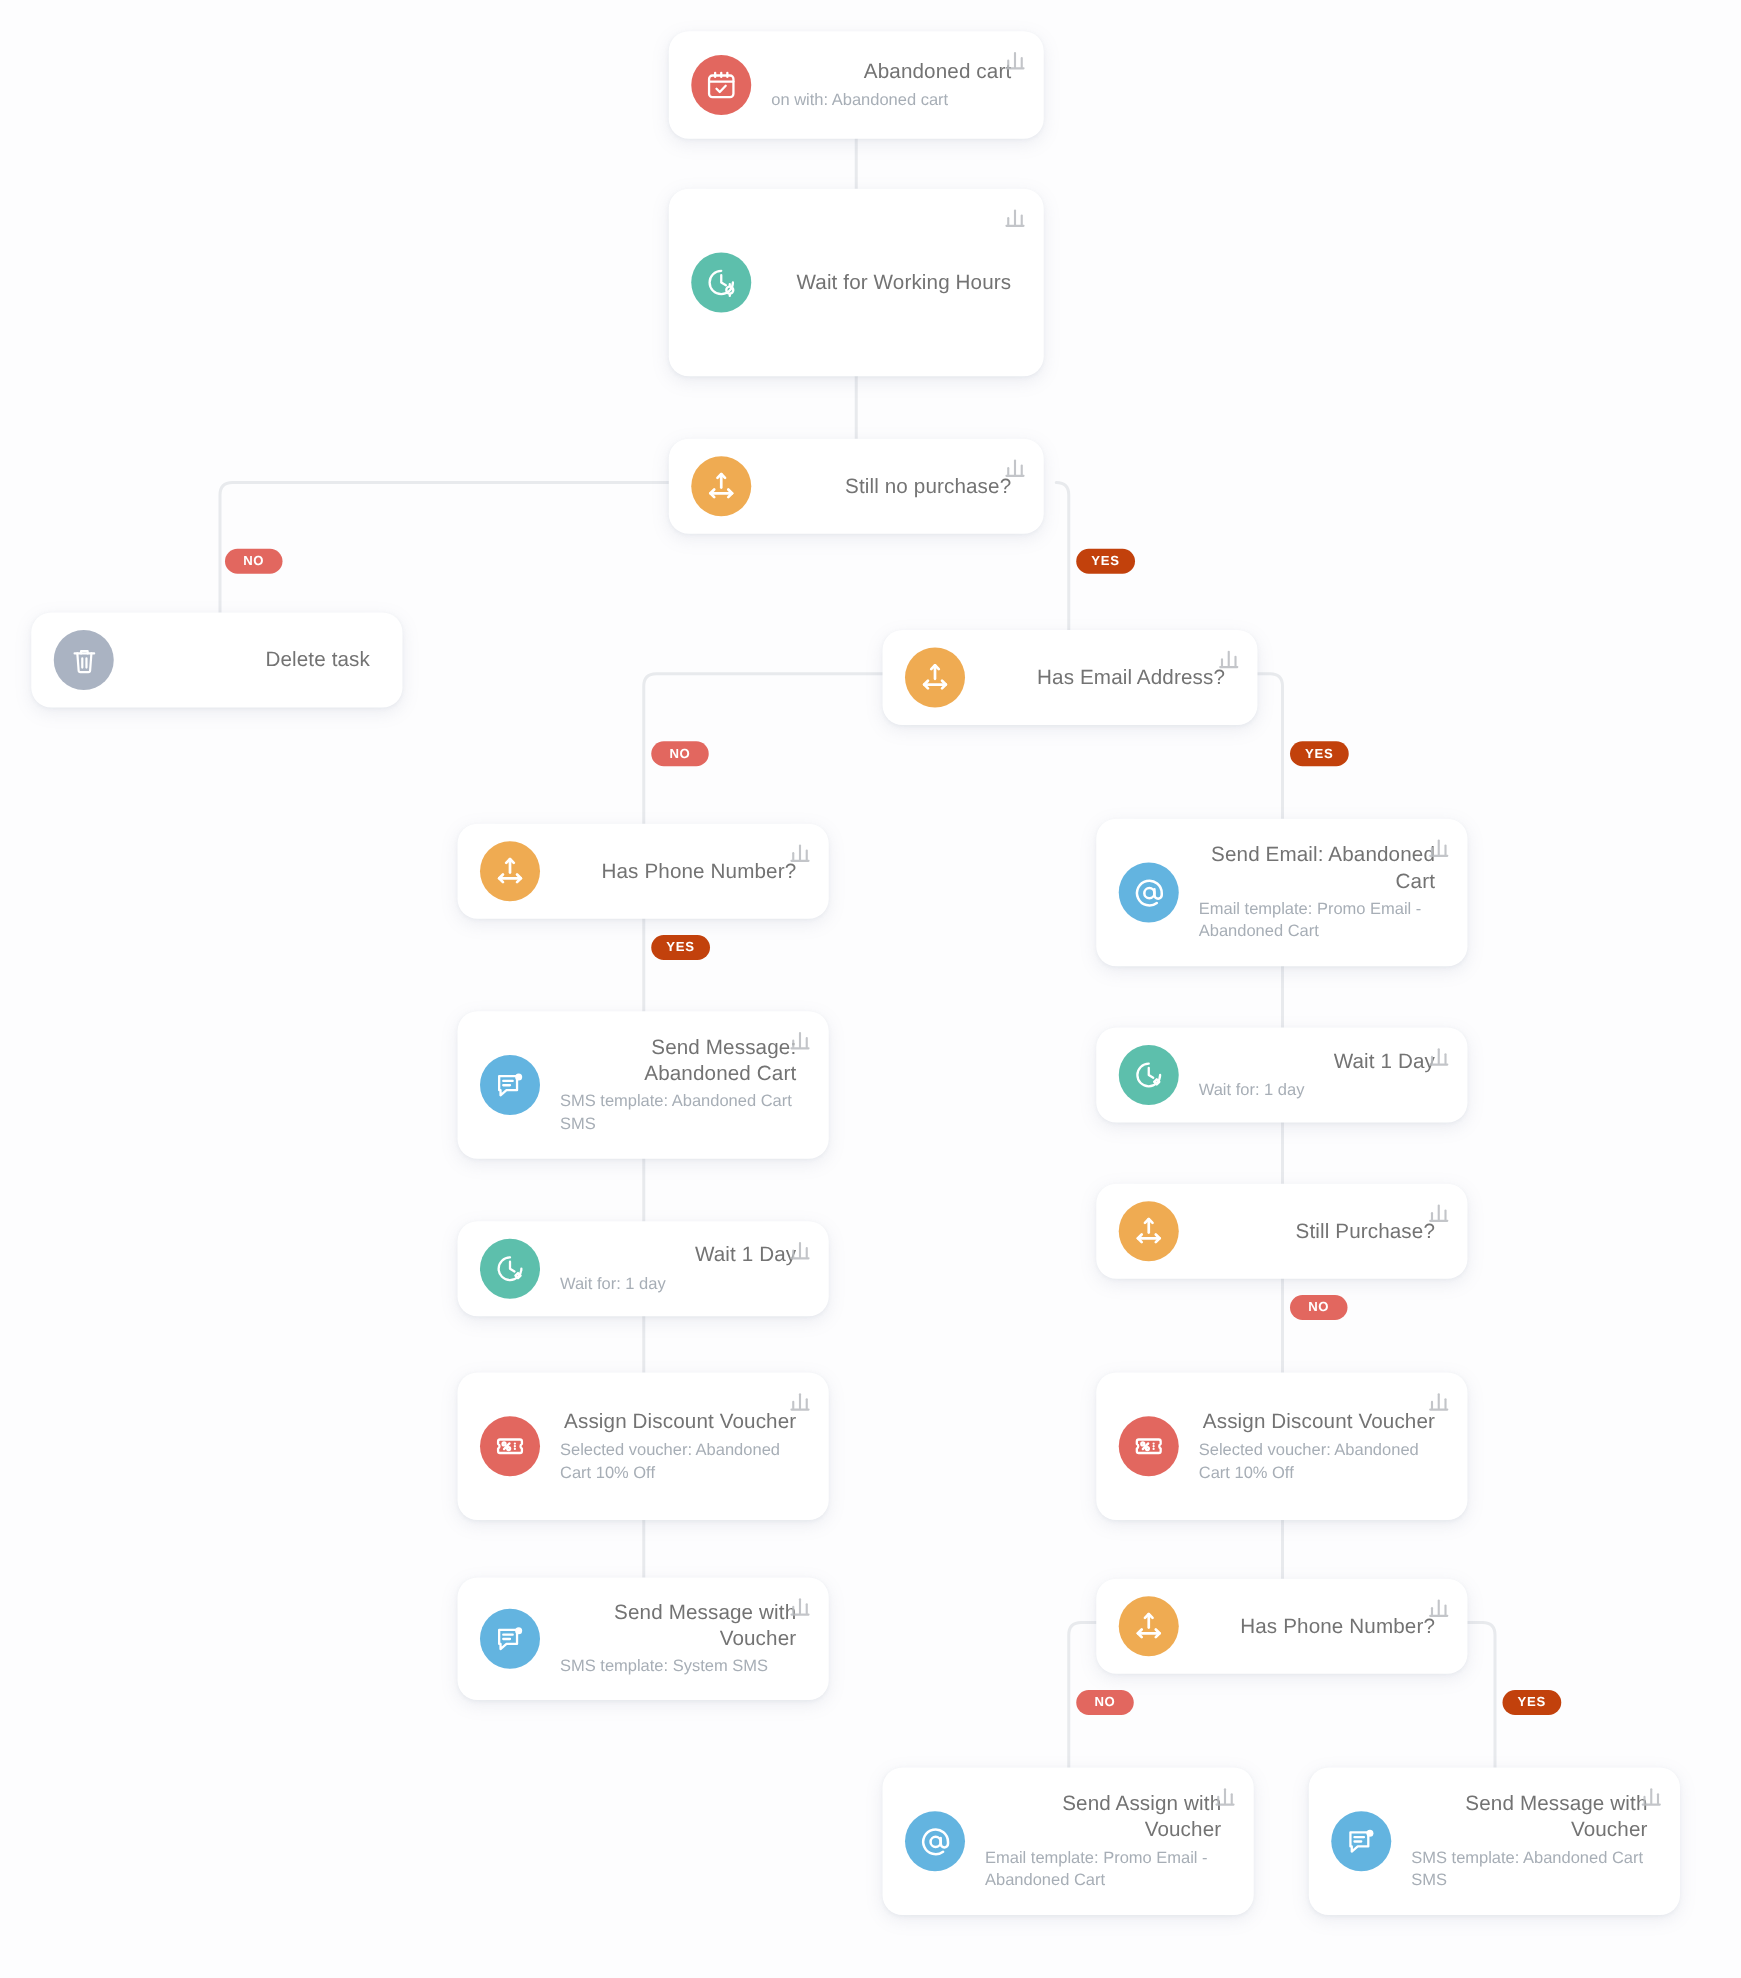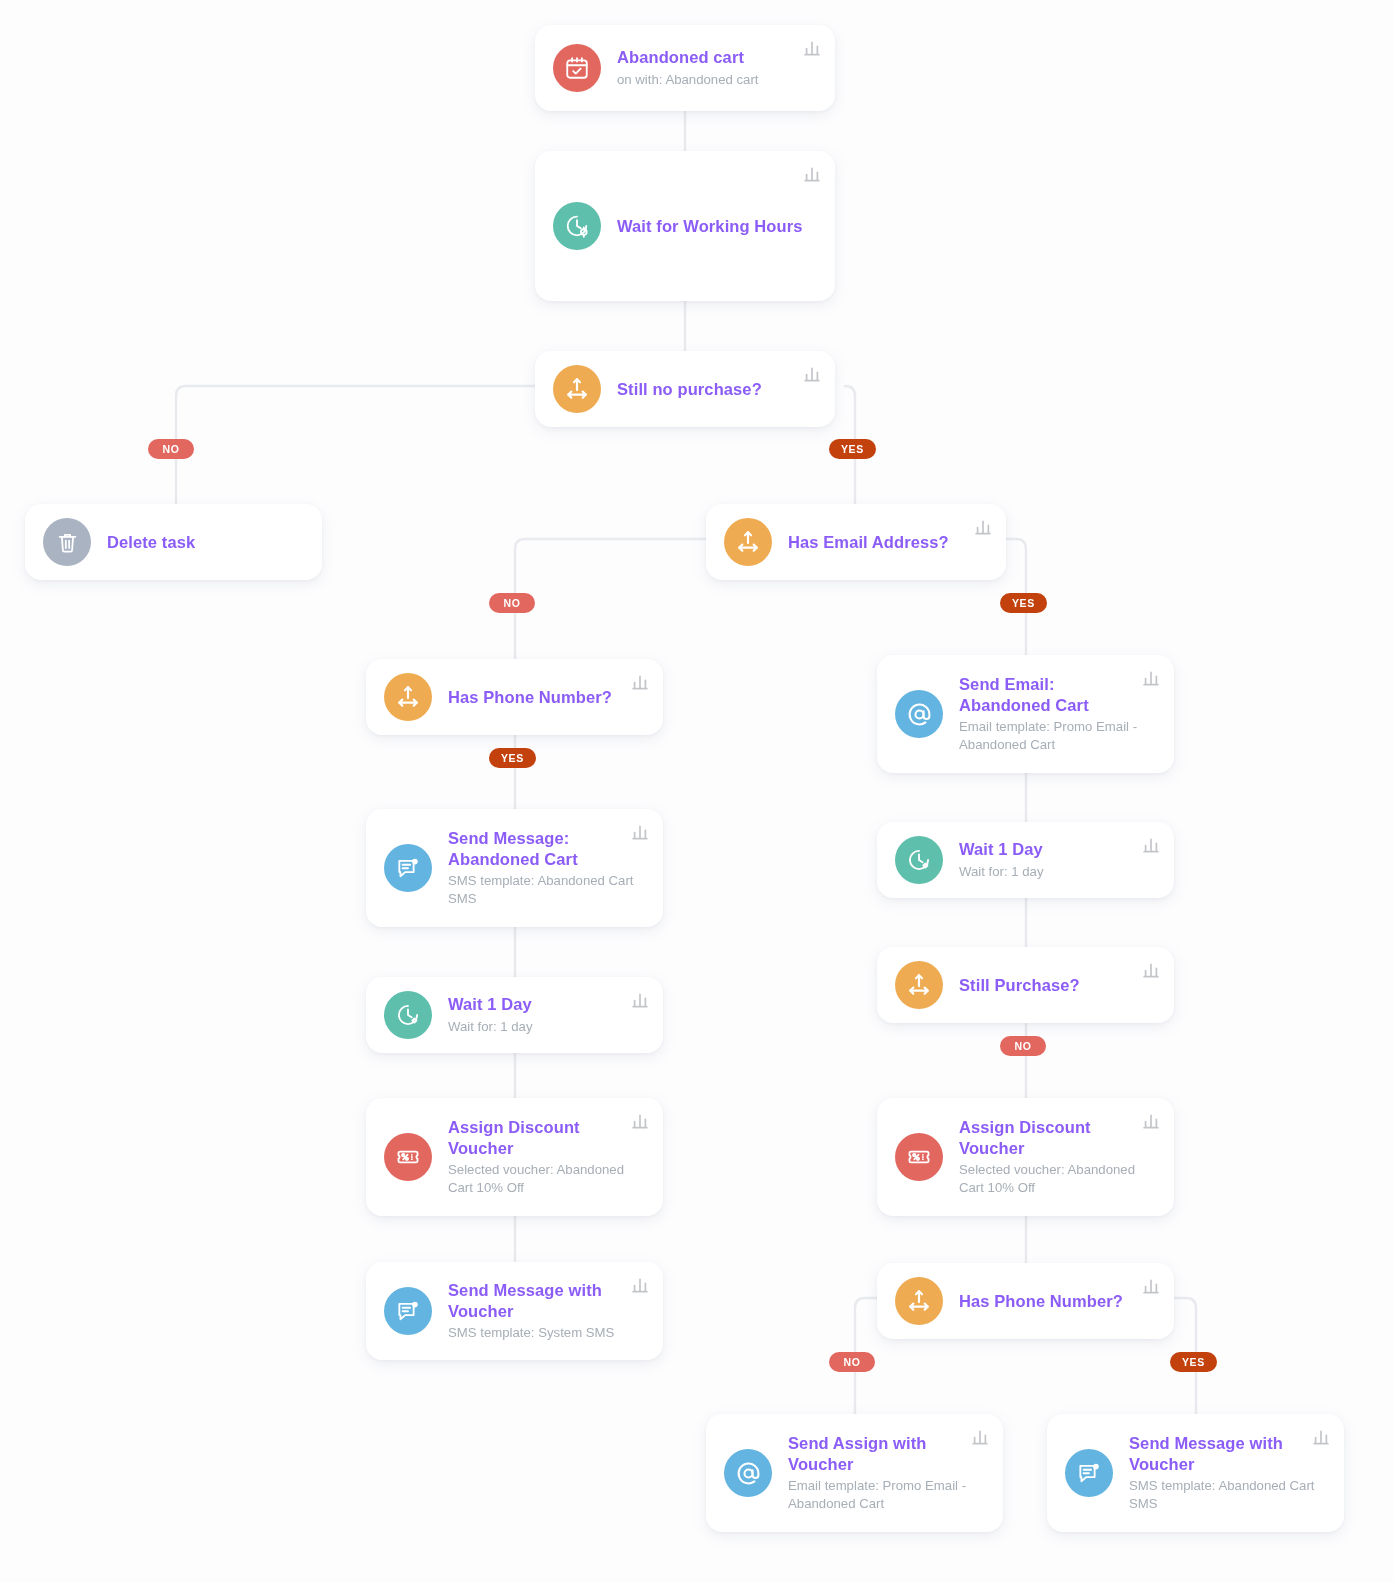--- a/index.html
+++ b/index.html
@@ -45,25 +45,26 @@
     justify-content: center;
     margin-right: 16px;
   }
   .node-icon svg { display: block; }
   .node-body {
     flex: 1 1 auto;
     min-width: 0;
     padding-right: 8px;
   }
   .node-title {
-    color: #8b5cf6;
+    color: #737373;
     font-size: 16.5px;
-    font-weight: bold;
+    font-weight: normal;
     line-height: 1.25;
     letter-spacing: 0.1px;
+    text-align: right;
   }
   .node-sub {
     color: #a7aeb6;
     font-size: 13.2px;
     line-height: 1.35;
     margin-top: 3px;
   }
   .chart-btn {
     position: absolute;
     top: 14px;
@@ -80,20 +81,21 @@
     min-width: 46px;
     padding: 0 12px;
     border-radius: 10px;
     color: #ffffff;
     font-size: 10.5px;
     font-weight: bold;
     letter-spacing: 0.6px;
     display: flex;
     align-items: center;
     justify-content: center;
+    margin-left: 32px;
   }
   .badge.no  { background: #e2675f; }
   .badge.yes { background: #c2410c; }
 </style>
 </head>
 <body>
 
 <div id="canvas">
 
   <svg id="edges" viewBox="0 0 1393 1582" width="1393" height="1582">
@@ -192,21 +194,21 @@
         </div>
         <div class="chart-btn">
           <svg width="18" height="18" viewBox="0 0 20 20" fill="none" stroke="#b9bcc0" stroke-width="1.9" stroke-linecap="round" stroke-linejoin="round">
             <path d="M4 16.4V10.6"></path>
             <path d="M10 16.4V3.8"></path>
             <path d="M16 16.4V8.2"></path>
             <path d="M2.4 17.4h15.2"></path>
           </svg>
         </div>
       </div>
-      <div class="node" style="left: 25px; top: 504px; width: 297px; min-height: 70px;">
+      <div class="node" style="left: 25px; top: 490px; width: 297px; min-height: 70px;">
         <div class="node-icon" style="background: rgb(170, 179, 194);">
           <svg width="25" height="25" viewBox="0 0 24 24" fill="none" stroke="#fff" stroke-width="1.7" stroke-linecap="round" stroke-linejoin="round">
             <path d="M4.5 6.5h15"></path>
             <path d="M9.5 6.5V4.6h5v1.9"></path>
             <path d="M6.6 6.5l1 13.1a1.3 1.3 0 0 0 1.3 1.2h6.2a1.3 1.3 0 0 0 1.3-1.2l1-13.1"></path>
             <path d="M10.4 10.3v7M13.6 10.3v7"></path>
           </svg>
         </div>
         <div class="node-body">
           <div class="node-title">Delete task</div>

